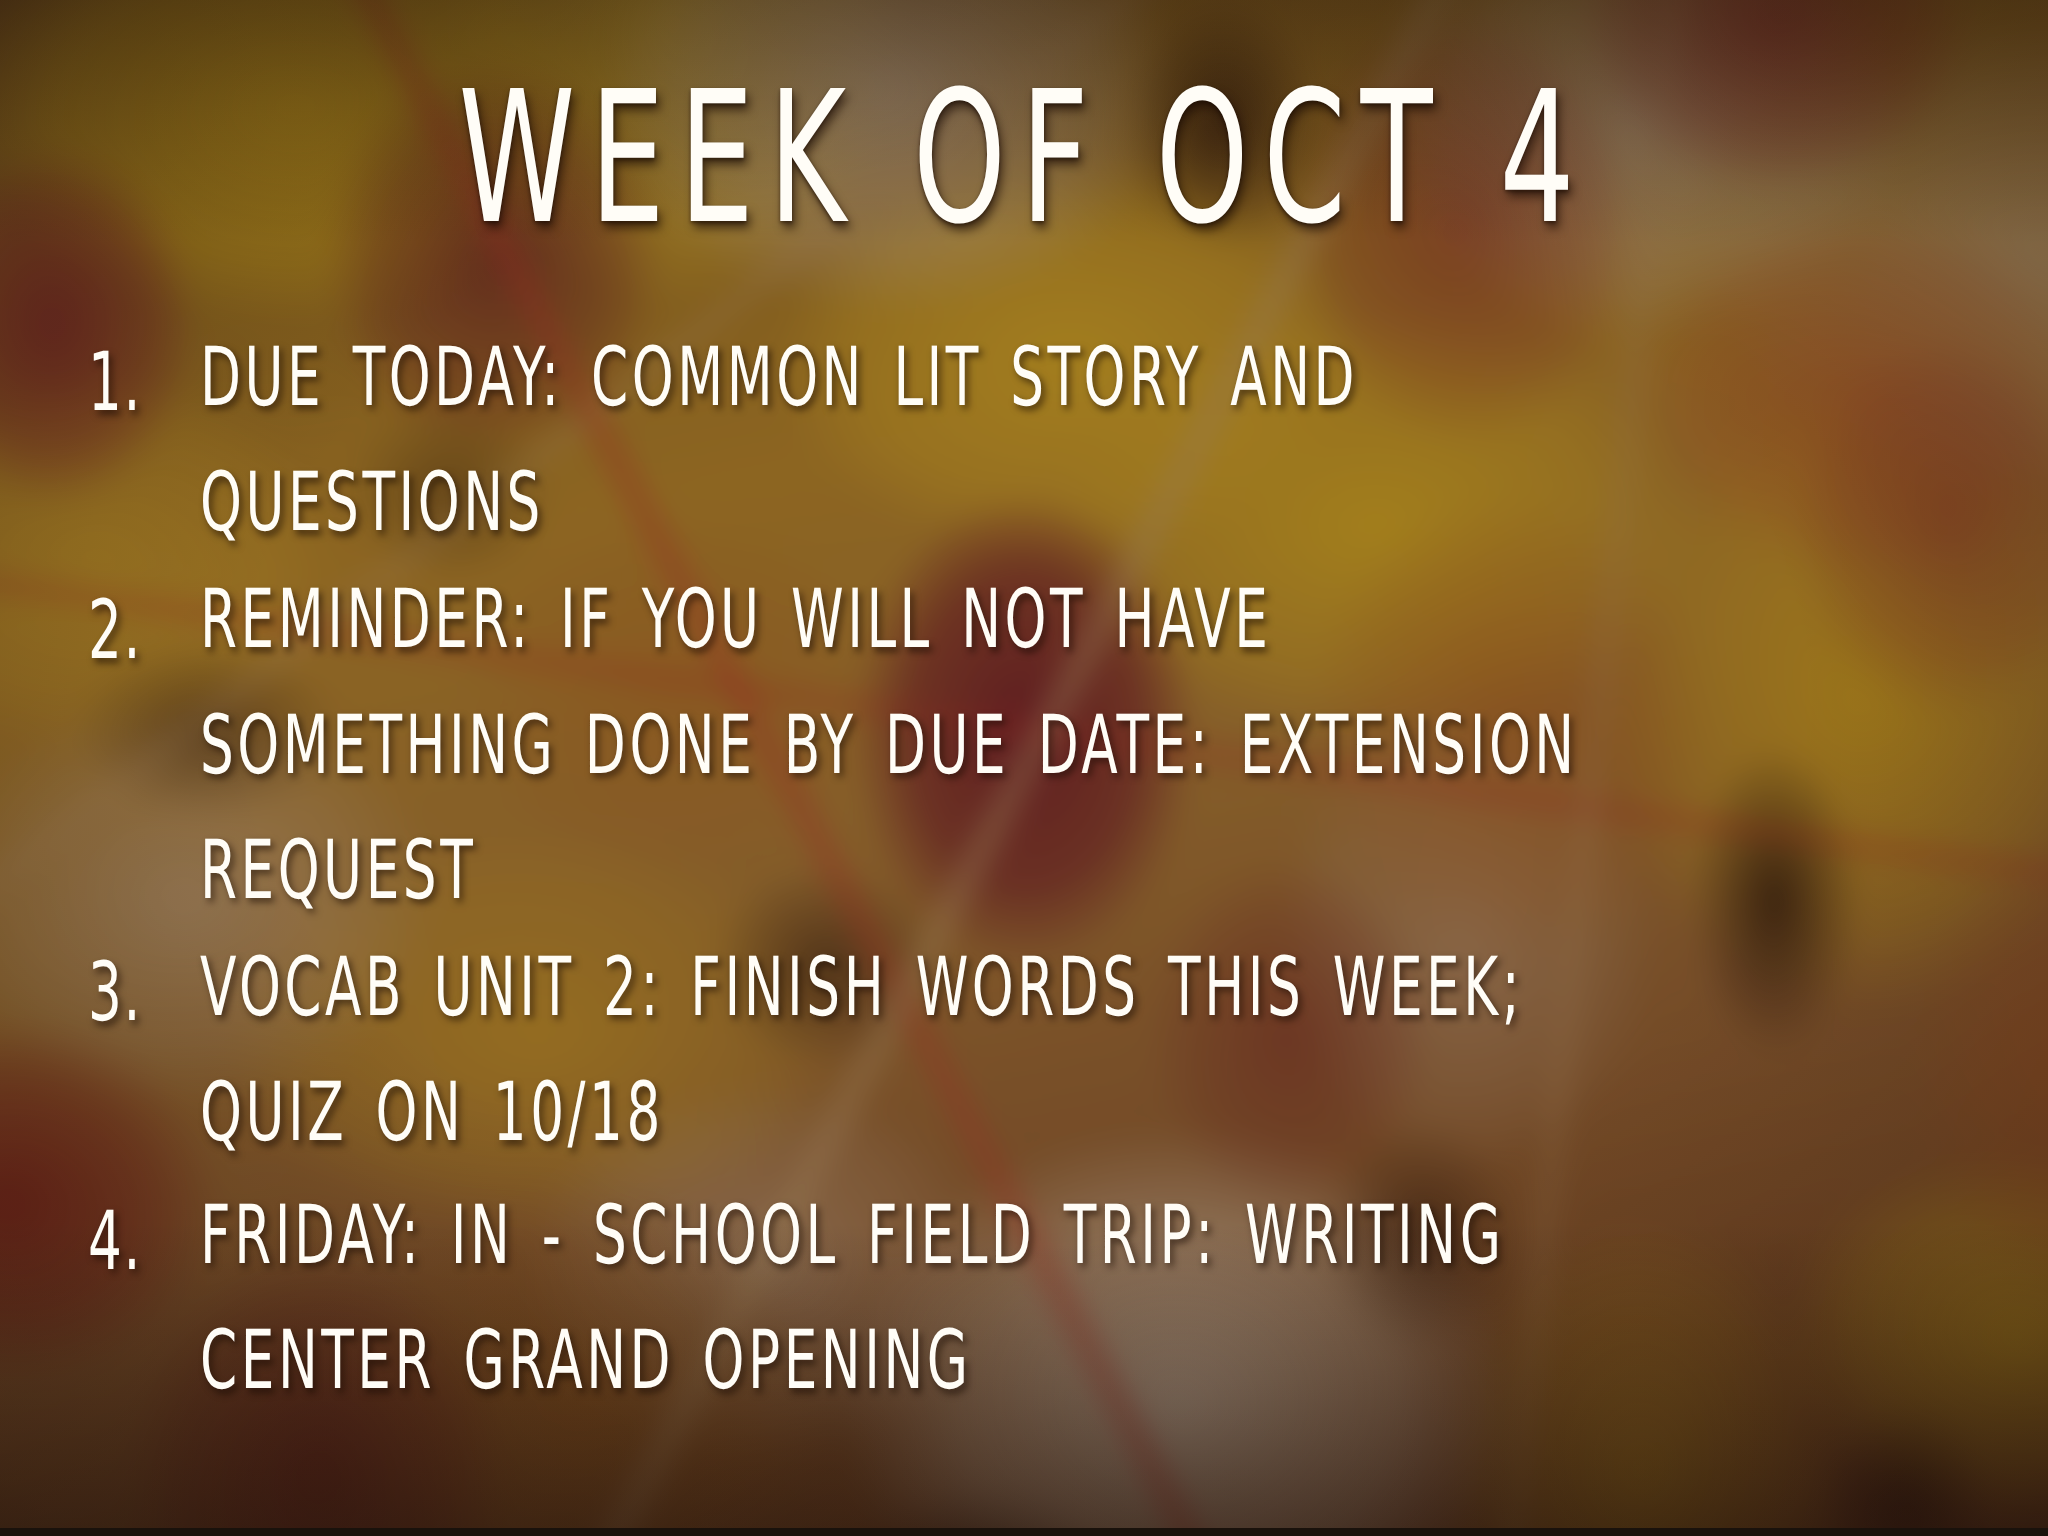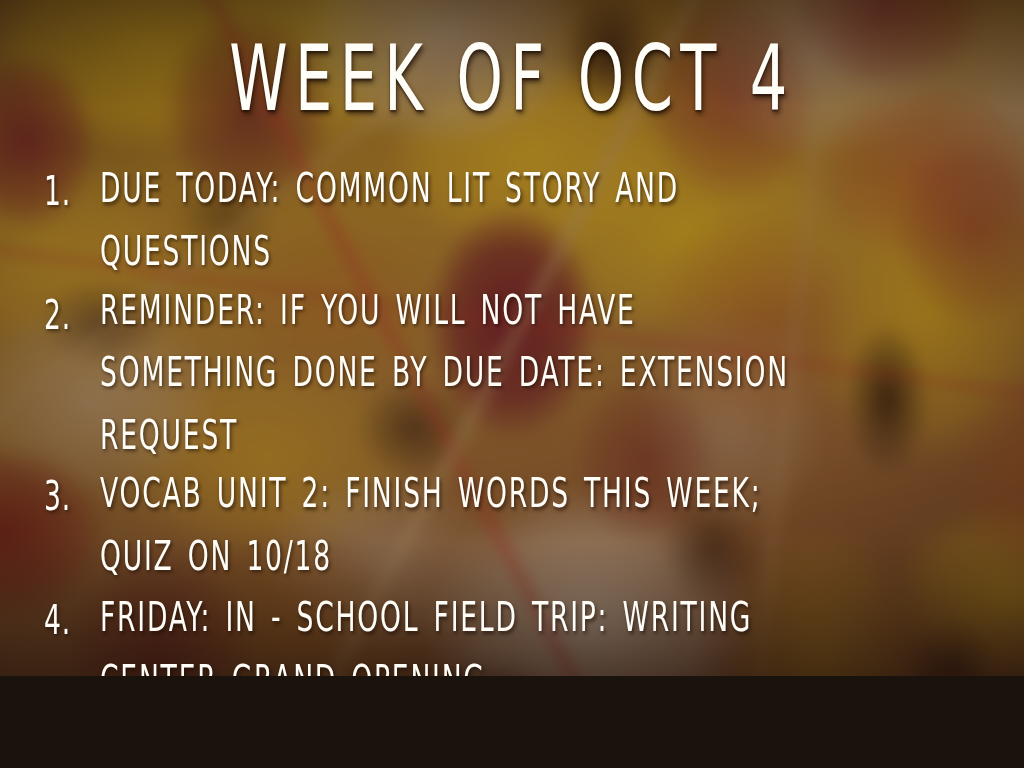--- a/index.html
+++ b/index.html
@@ -7,21 +7,21 @@
     padding: 0;
     background: #1a120c;
   }
   body {
     font-family: "Liberation Sans", sans-serif;
   }
 
   #slide {
     position: relative;
     width: 1024px;
-    height: 676px;
+    height: 764px;
     overflow: hidden;
     background: #7f1d1d;
   }
 
   
   .bg-layer {
     position: absolute;
     inset: 0;
     pointer-events: none;
   }

